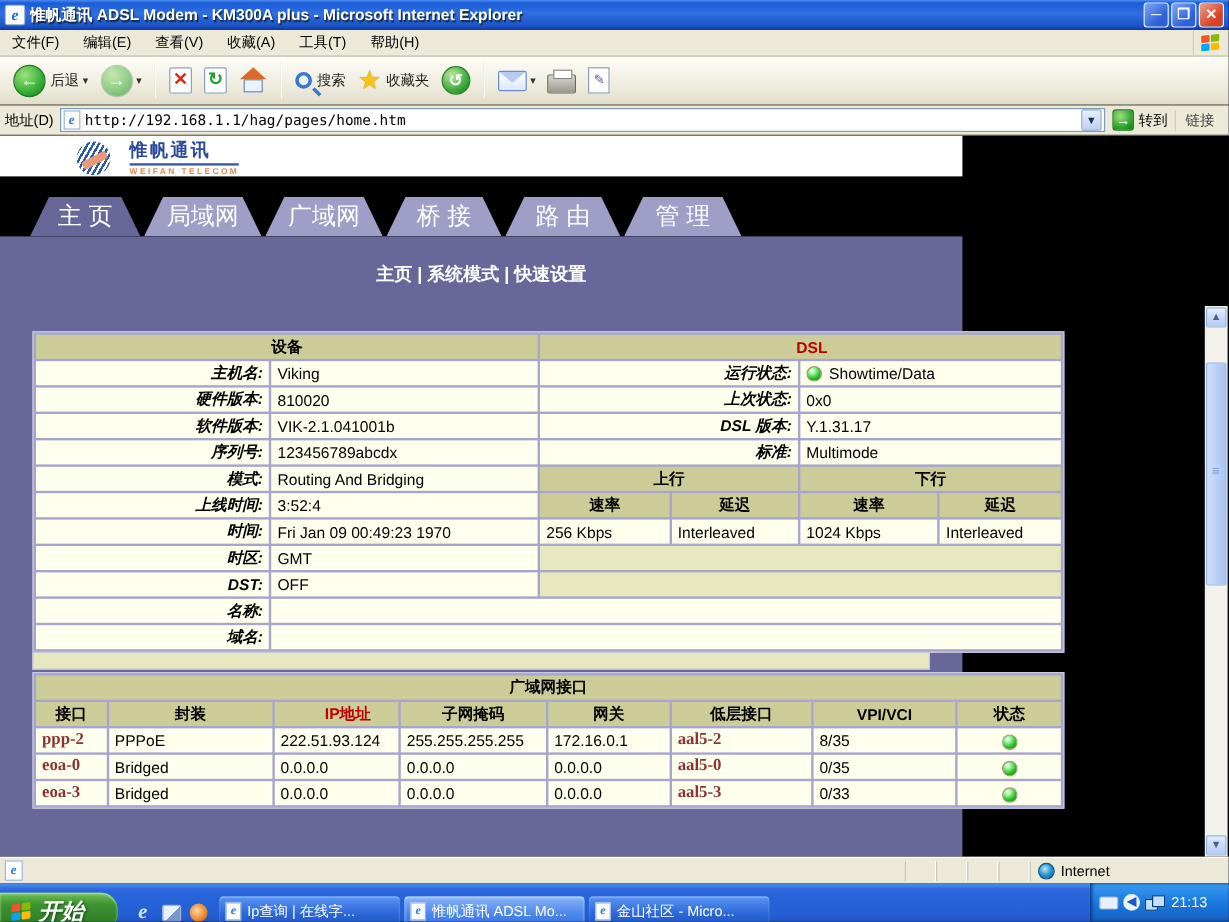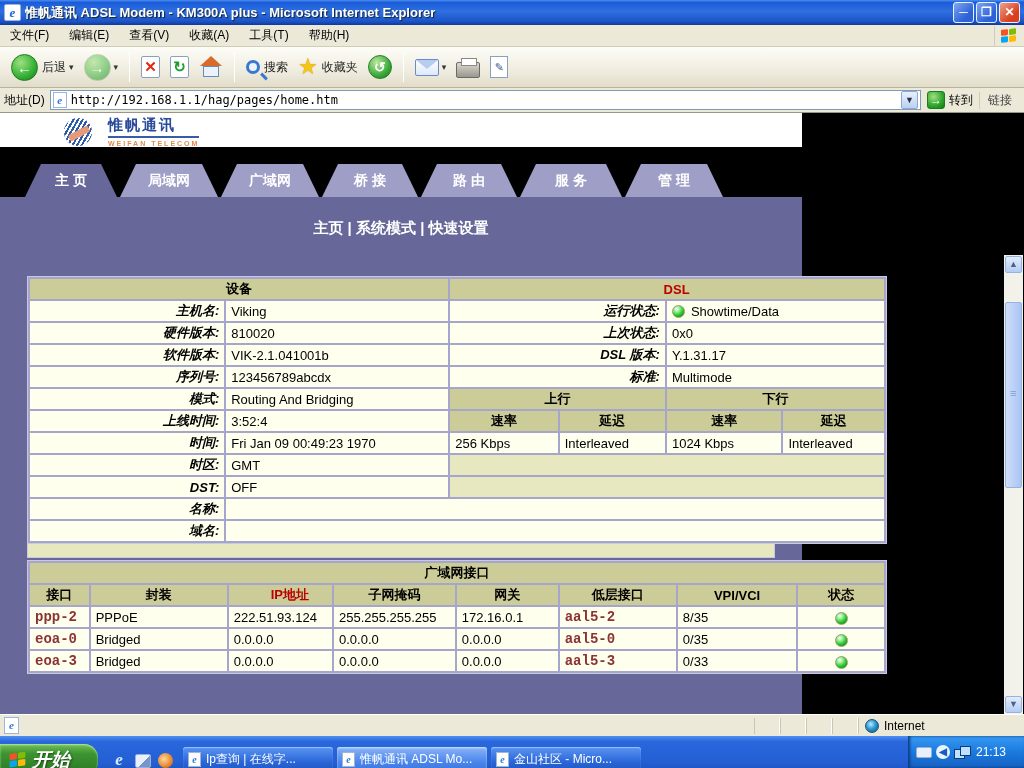--- a/index.html
+++ b/index.html
@@ -84,21 +84,21 @@
   .logo-globe::after { content:""; position:absolute; left:4px; top:12px; width:22px; height:7px;
     background:#e89a78; transform:rotate(-28deg); border-radius:2px; }
   .logo-textbox { margin-left:16px; }
   .logo-cn { color:#2a4a9a; font-weight:bold; font-size:15px; letter-spacing:2px;
     border-bottom:2px solid #3a5aaa; padding-bottom:1px; }
   .logo-en { color:#e08a4a; font-size:7px; font-weight:bold; letter-spacing:2px; margin-top:2px; }
 
   
   .tabs { position:absolute; left:25px; top:51px; height:33px; display:flex; gap:3px; }
   .tab { height:33px; clip-path:polygon(16px 0, calc(100% - 16px) 0, 100% 100%, 0 100%);
-    background:#9e9ec6; color:#fff; font-weight:bold; font-size:14px;
+    background:#9e9ec6; color:#fff; font-weight:normal; font-size:20px;
     display:flex; align-items:center; justify-content:center; }
   .tab.active { background:#67679a; }
   .t0{width:92px;} .t1{width:98px;} .t2{width:98px;} .t3{width:96px;} .t4{width:96px;} .t5{width:102px;} .t6{width:98px;}
 
   .content-band { position:absolute; left:0; top:84px; width:802px; height:517px; background:#67679a; }
   .subnav { position:absolute; left:0; top:22px; width:802px; text-align:center;
     color:#fff; font-weight:bold; font-size:15px; }
 
   
   .tables { position:absolute; left:27px; top:163px; width:748px; }
@@ -107,21 +107,21 @@
   td { background:#ffffee; height:20px; padding:1px 5px; overflow:hidden; white-space:nowrap; color:#000; }
   td.hdr { background:#cccc99; text-align:center; font-weight:bold; }
   td.lbl { text-align:right; font-weight:bold; font-style:italic; }
   td.olive { background:#e8e8c0; }
   td.red { color:#bb0000;padding-left:24px; }
   .spacer-row { width:748px; height:14px; background:#e8e8c0; border:1px solid #c8c8e0; border-top:none; margin:0 0 2px 0; }
   .light { display:inline-block; width:13px; height:13px; border-radius:50%; vertical-align:middle;
     background:radial-gradient(circle at 35% 28%,#ffffff 0%,#8df08d 28%,#28c028 60%,#0a7a0a 100%);
     border:1px solid #9a9a70; }
   .dsl-status { display:flex; align-items:center; gap:6px; }
-  td.iface { font-family:Liberation Mono, monospace; font-weight:bold; color:#8b3333; font-size:14px; }
+  td.iface { font-family:Liberation Serif, serif; font-weight:bold; color:#8b3333; font-size:14px; }
   td.ctr { text-align:center; }
   .wan-title td { height:18px; }
 
   
   .scrollbar { position:absolute; left:1004px; top:142px; width:19px; height:459px; background:#f2f1ea; }
   .sb-btn { position:absolute; left:1px; width:17px; height:17px; border-radius:2px;
     background:linear-gradient(180deg,#e2ecfd,#b4ccf4); border:1px solid #95b3e0;
     color:#4d6185; font:bold 9px/15px "Liberation Sans",sans-serif; text-align:center; }
   .sb-up { top:1px; } .sb-down { bottom:1px; }
   .sb-thumb { position:absolute; left:1px; top:47px; width:17px; height:186px; border-radius:2px;
@@ -270,21 +270,20 @@
       </div>
     </div>
   </div>
 
   <div class="tabs">
     <div class="tab active t0">主 页</div>
     <div class="tab t1">局域网</div>
     <div class="tab t2">广域网</div>
     <div class="tab t3">桥 接</div>
     <div class="tab t4">路 由</div>
-    <div class="tab t5">服 务</div>
     <div class="tab t6">管 理</div>
   </div>
 
   <div class="content-band">
     <div class="subnav">主页 | 系统模式 | 快速设置</div>
   </div>
 
   <div class="tables">
 
     <table>

